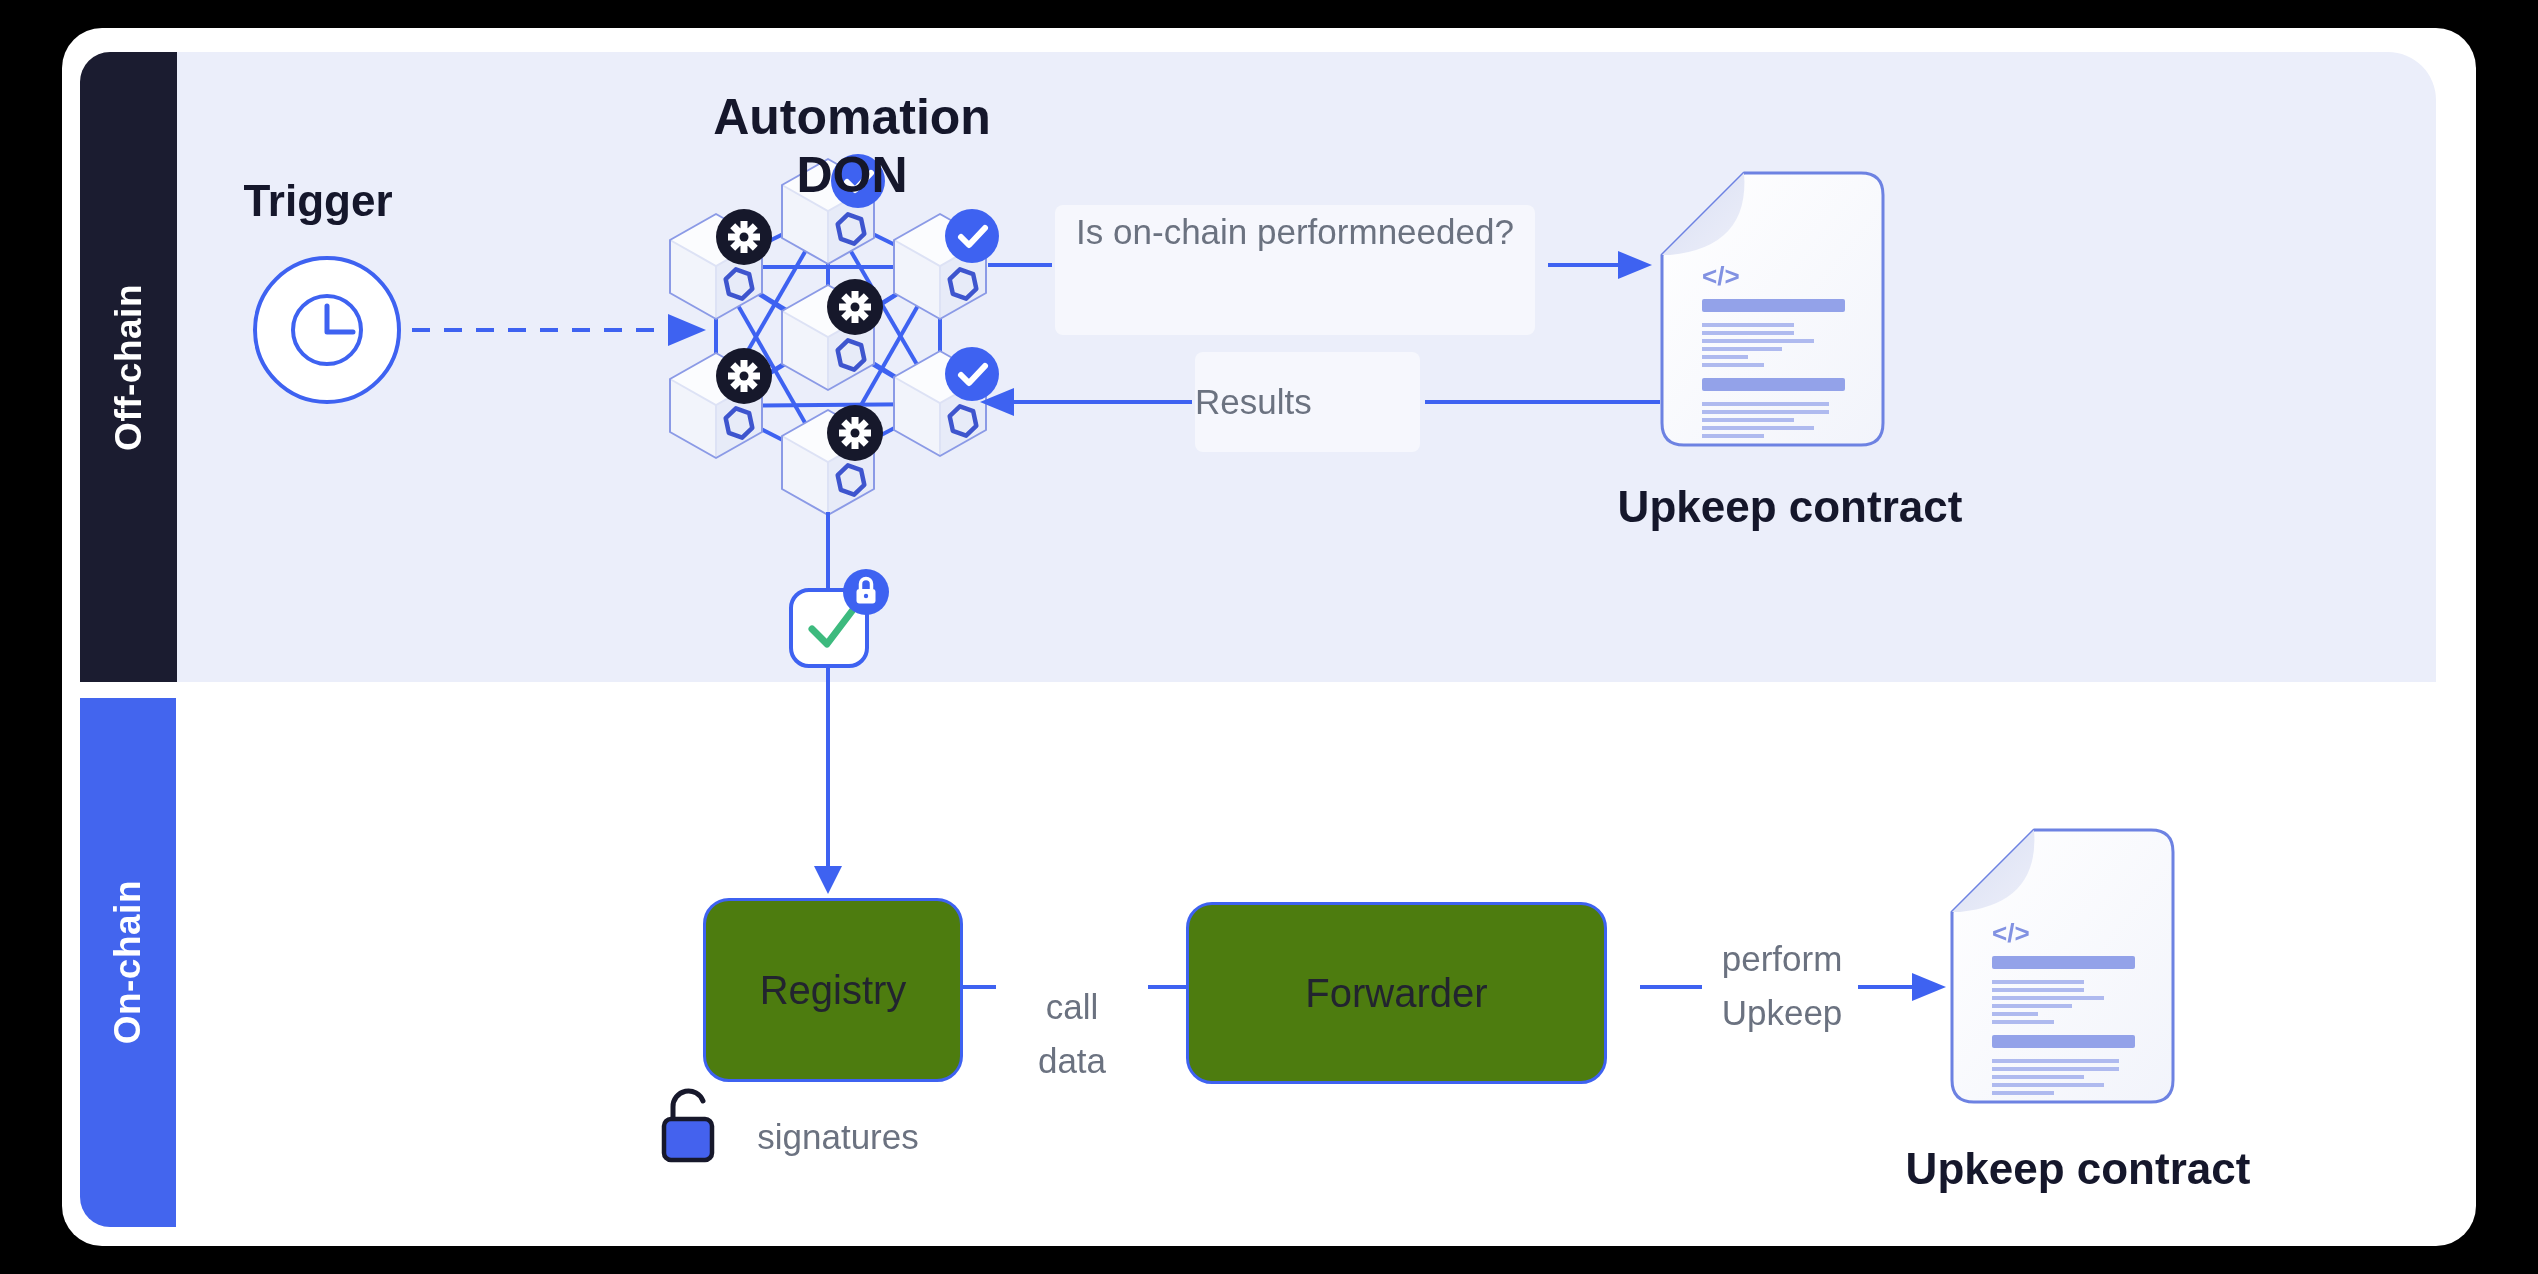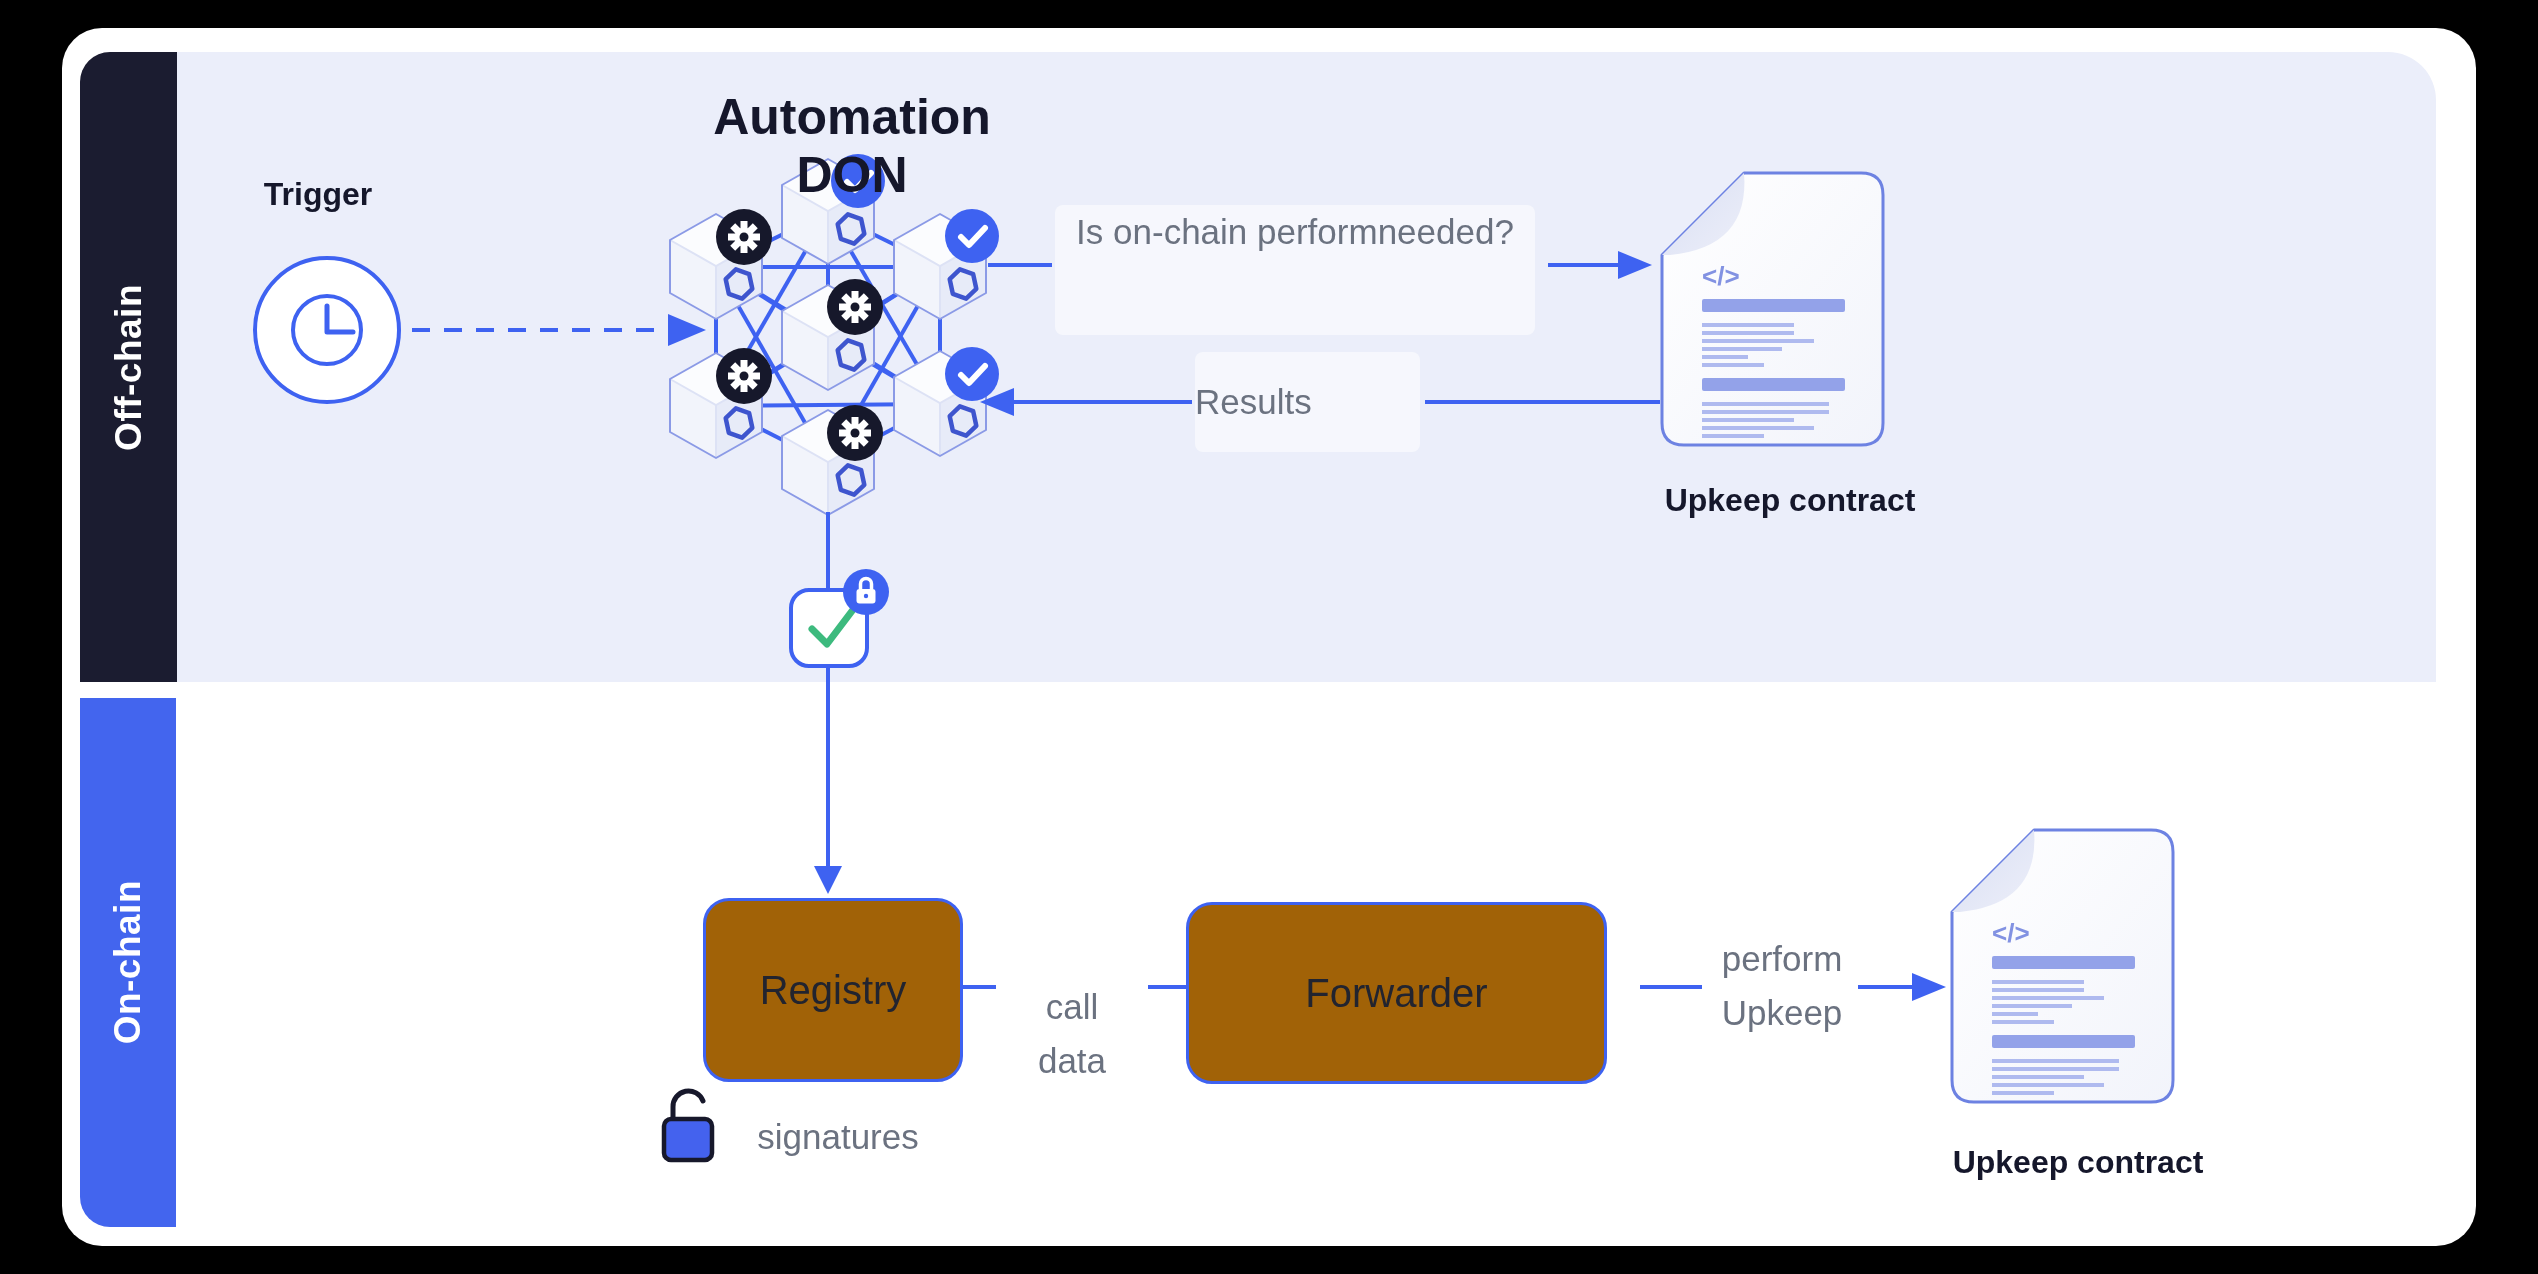--- a/index.html
+++ b/index.html
@@ -7,28 +7,28 @@
           font-family:"Liberation Sans",sans-serif;}
   .panel{position:absolute;left:62px;top:28px;width:2414px;height:1218px;background:#fff;border-radius:40px;}
   .offchain-bg{position:absolute;left:177px;top:52px;width:2259px;height:630px;background:#EBEEFA;border-radius:0 48px 0 0;}
   .strip{position:absolute;display:flex;align-items:center;justify-content:center;}
   .strip-off{left:80px;top:52px;width:97px;height:630px;background:#1B1C30;border-radius:30px 0 0 0;}
   .strip-on{left:80px;top:698px;width:96px;height:529px;background:#4365EE;border-radius:0 0 0 30px;}
   .strip-label{writing-mode:vertical-rl;transform:rotate(180deg);color:#fff;font-weight:bold;
                font-size:37px;letter-spacing:.5px;}
   .gfx{position:absolute;left:0;top:0;width:2538px;height:1274px;}
   .lbl{position:absolute;text-align:center;}
-  .lbl-bold{font-weight:bold;color:#15172B;font-size:32px;}
+  .lbl-bold{font-weight:bold;color:#15172B;font-size:44px;}
   .don-title{font-size:50px;}
   .gray{color:#6B7280;font-size:35px;line-height:54px;}
   .note-bg{background:rgba(255,255,255,0.55);border-radius:8px;}
   .q-label{left:1055px;top:205px;width:480px;height:130px;display:flex;flex-direction:row;justify-content:center;}
   .r-label{left:1195px;top:352px;width:225px;height:100px;display:flex;align-items:center;justify-content:flex-start;}
   .report-note{left:450px;top:575px;width:300px;padding:4px 0;}
-  .node-box{position:absolute;background:#a16207;border:3px solid #3E62F1;border-radius:26px;
+  .node-box{position:absolute;background:#4d7c0f;border:3px solid #3E62F1;border-radius:26px;
             display:flex;align-items:center;justify-content:center;font-size:40px;color:#22242F;}
   .registry-box{left:703px;top:898px;width:254px;height:178px;}
   .forwarder-box{left:1186px;top:902px;width:415px;height:176px;}
   .calldata-label{left:1002px;top:980px;width:140px;}
   .perform-label{left:1682px;top:932px;width:200px;}
   .verify-label{left:718px;top:1110px;width:240px;}
   .upkeep-lbl-1{left:1560px;top:482px;width:460px;}
   .upkeep-lbl-2{left:1848px;top:1144px;width:460px;}
 </style>
 </head>

